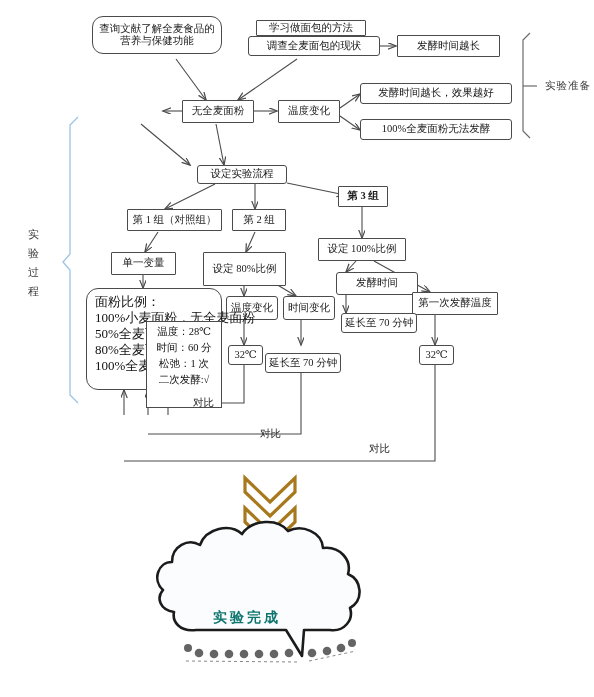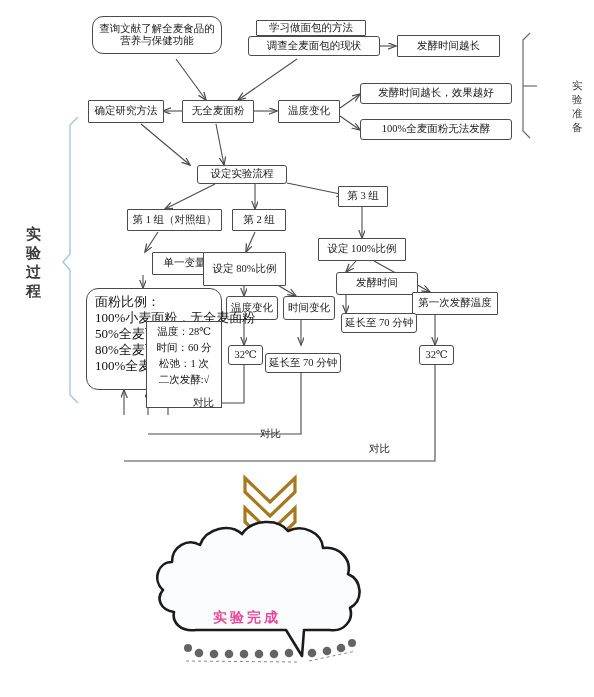--- a/index.html
+++ b/index.html
@@ -19,27 +19,27 @@
   
   #flour-box{position:absolute;box-sizing:border-box;border:1.2px solid #4b4b4b;
      border-radius:12px;background:#fff;}
   #flour-list{position:absolute;left:8px;top:5px;font-size:13px;line-height:16px;
      text-align:left;white-space:nowrap;}
   #param-box{position:absolute;box-sizing:border-box;border:1.1px solid #4b4b4b;
      background:#fff;font-size:10.5px;line-height:16px;text-align:center;
      padding-top:2px;white-space:nowrap;}
 
   
-  #label-prep{position:absolute;font-size:10.5px;letter-spacing:1px;color:#3b3b3b;margin-left:27px;}
-  #label-proc{position:absolute;font-size:15px;letter-spacing:1px;color:#3b3b3b;
-     width:14px;line-height:19px;text-align:left;font-weight:bold;}
+  #label-prep{position:absolute;font-size:10.5px;letter-spacing:1px;color:#3b3b3b;}
+  #label-proc{position:absolute;font-size:11px;letter-spacing:1px;color:#3b3b3b;
+     width:14px;line-height:19px;text-align:right;}
 
   .cmp{position:absolute;font-size:10.5px;color:#1a1a1a;}
 
-  #cloud-text{position:absolute;font-size:14px;font-weight:bold;color:#ec4899;
+  #cloud-text{position:absolute;font-size:14px;font-weight:bold;color:#0f766e;
      letter-spacing:3px;width:494px;text-align:center;
      font-family:"Liberation Sans","DejaVu Sans",sans-serif;}
 </style>
 </head>
 <body>
 
 <div id="canvas">
 
   <svg class="layer" viewBox="0 0 594 697">
     <defs>
@@ -163,39 +163,38 @@
     <span>查询文献了解全麦食品的</span>
     <span>营养与保健功能</span>
   </div>
 
   <div class="node r6 f105" style="left:256px;top:20px;width:110px;height:16px;">学习做面包的方法</div>
 
   <div class="node r2 f105" style="left:248px;top:36px;width:132px;height:20px;">调查全麦面包的现状</div>
 
   <div class="node r6 f105" style="left:397px;top:35px;width:103px;height:22px;">发酵时间越长</div>
 
-  <div class="node r6 f105" style="left:88px;top:100px;width:76px;height:23px;">确定研究方法</div>
 
   <div class="node r6 f105" style="left:182px;top:100px;width:72px;height:23px;">无全麦面粉</div>
 
   <div class="node r6 f105" style="left:278px;top:100px;width:62px;height:23px;">温度变化</div>
 
   <div class="node r2 f105" style="left:360px;top:83px;width:152px;height:21px;">发酵时间越长，效果越好</div>
 
   <div class="node r2 f105" style="left:360px;top:119px;width:152px;height:21px;">100%全麦面粉无法发酵</div>
 
   <div class="node r2 f105" style="left:197px;top:165px;width:90px;height:19px;">设定实验流程</div>
 
   <div class="node r6 f105" style="left:127px;top:209px;width:95px;height:22px;">第 1 组（对照组）</div>
 
   <div class="node r6 f105" style="left:232px;top:209px;width:54px;height:22px;">第 2 组</div>
 
-  <div class="node r6 f105" style="left:338px;top:186px;width:50px;height:21px;">第 3 组</div>
-
-  <div class="node r6 f105" style="left:111px;top:252px;width:65px;height:23px;margin-left:41px;">单一变量</div>
+  <div class="node r6 f105" style="left:338px;top:186px;width:50px;height:21px;font-weight:bold;">第 3 组</div>
+
+  <div class="node r6 f105" style="left:111px;top:252px;width:65px;height:23px;">单一变量</div>
 
   <div class="node r6 f105" style="left:203px;top:252px;width:83px;height:34px;">设定 80%比例</div>
 
   <div class="node r6 f105" style="left:318px;top:238px;width:88px;height:23px;">设定 100%比例</div>
 
   <div class="node r2 f105" style="left:226px;top:296px;width:52px;height:24px;">温度变化</div>
 
   <div class="node r2 f105" style="left:283px;top:296px;width:52px;height:24px;">时间变化</div>
 
   <div class="node r2 f105" style="left:336px;top:272px;width:82px;height:23px;">发酵时间</div>

